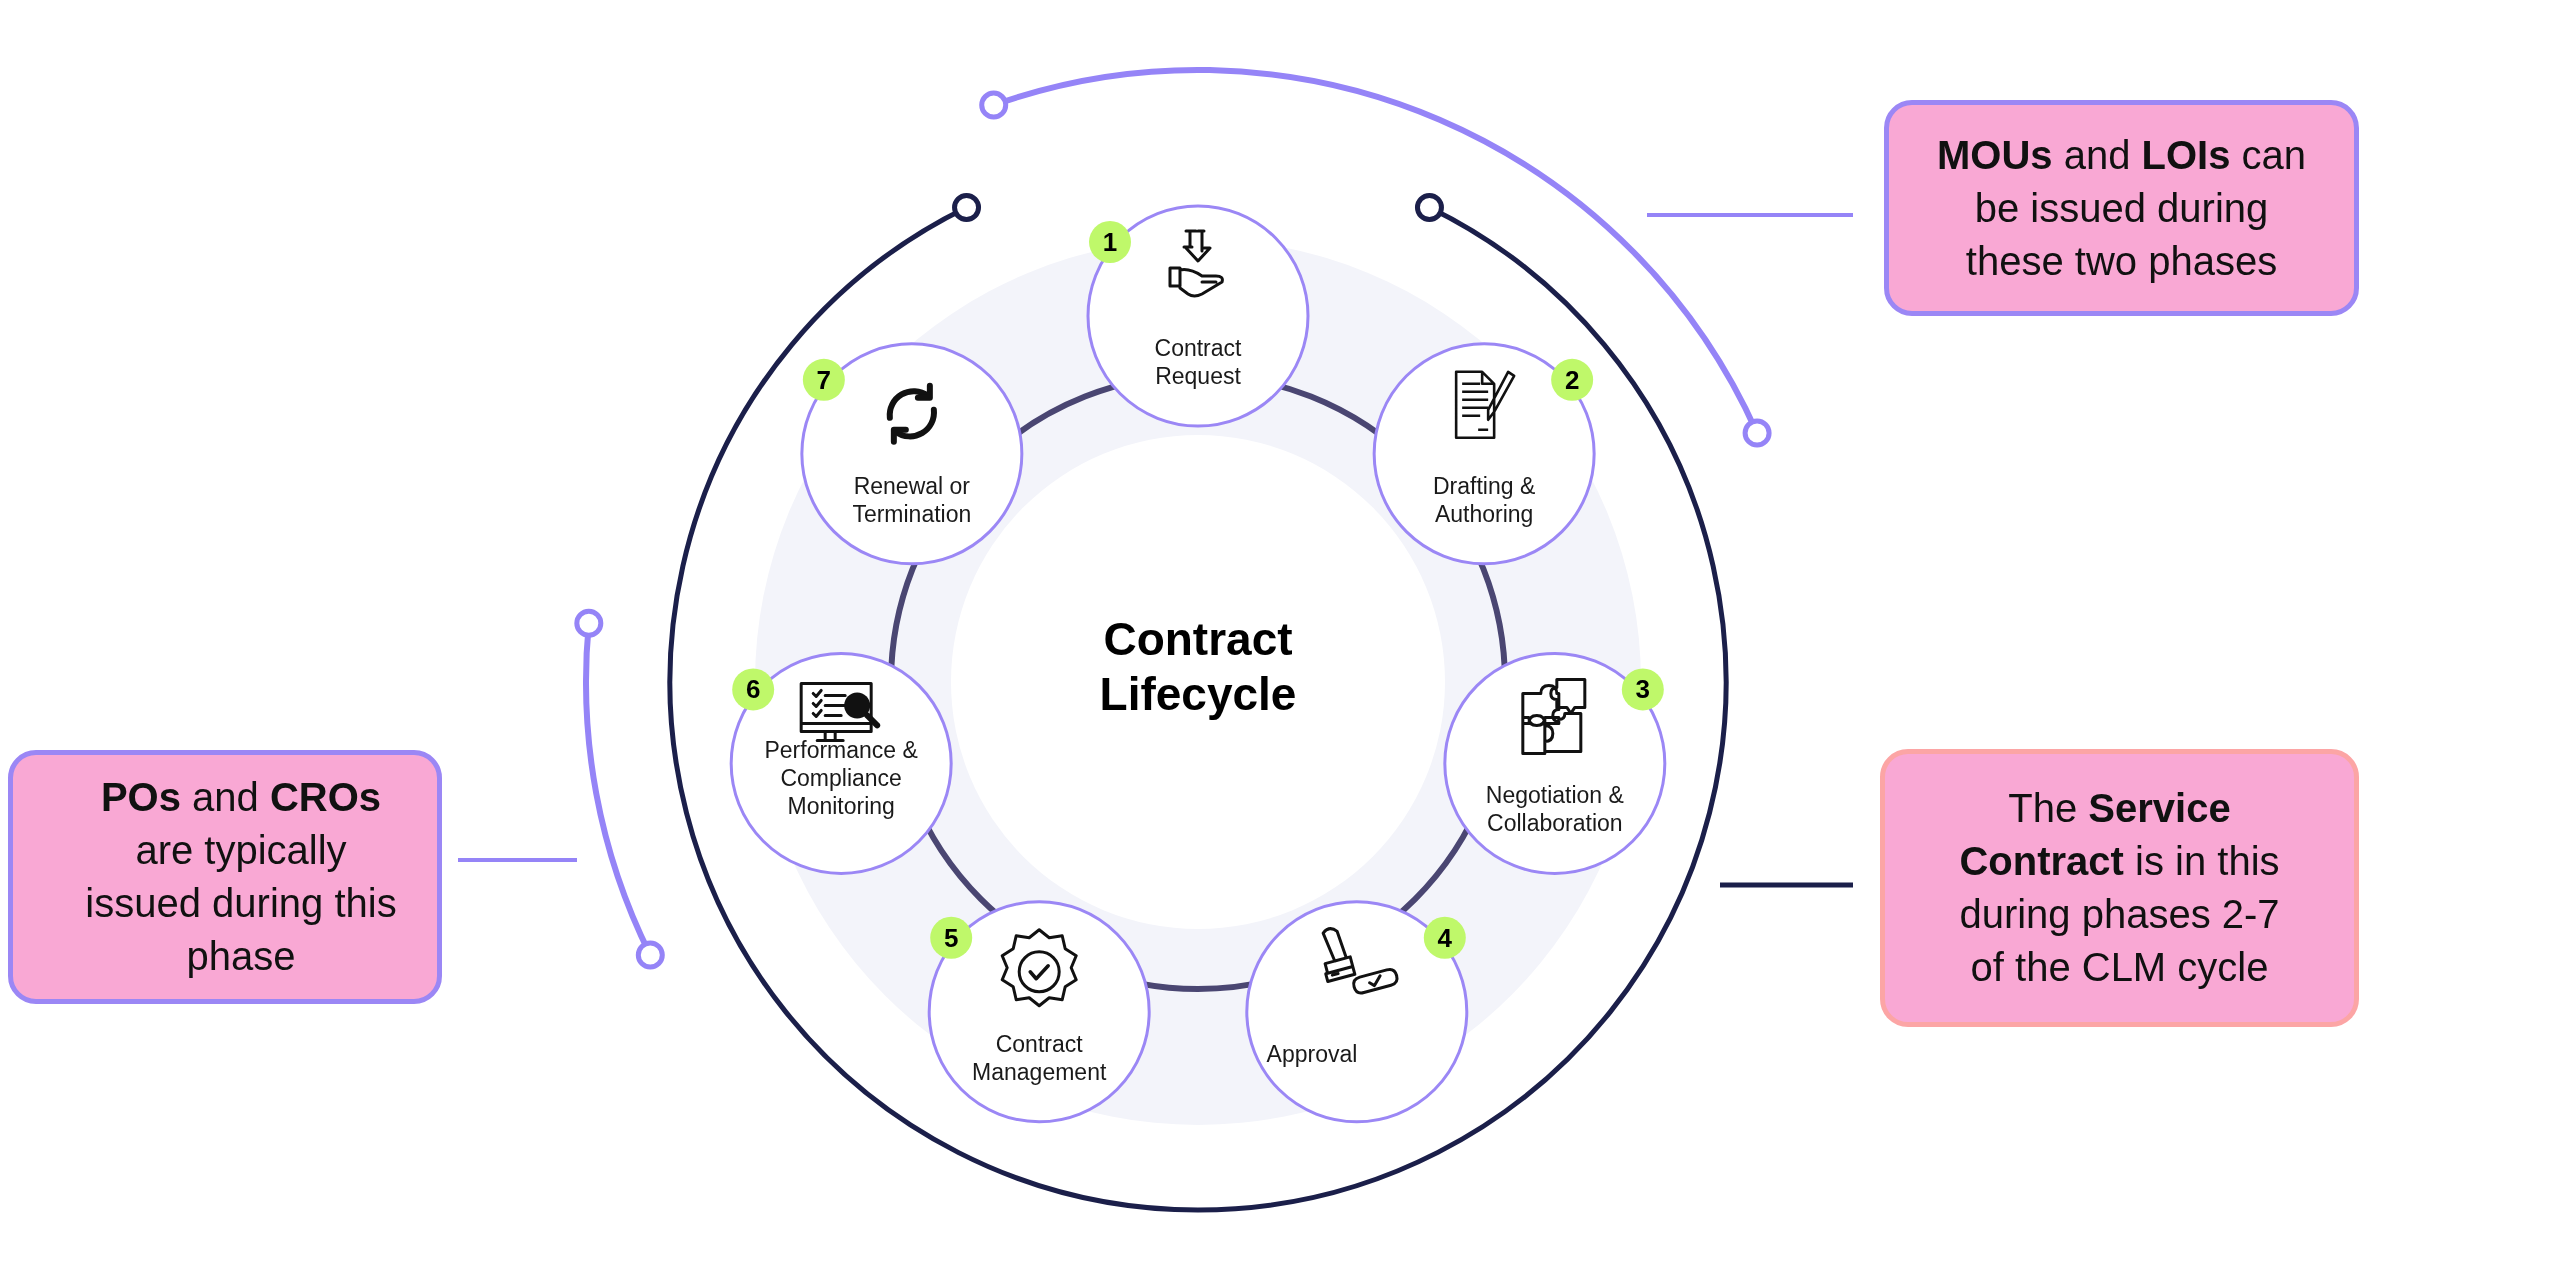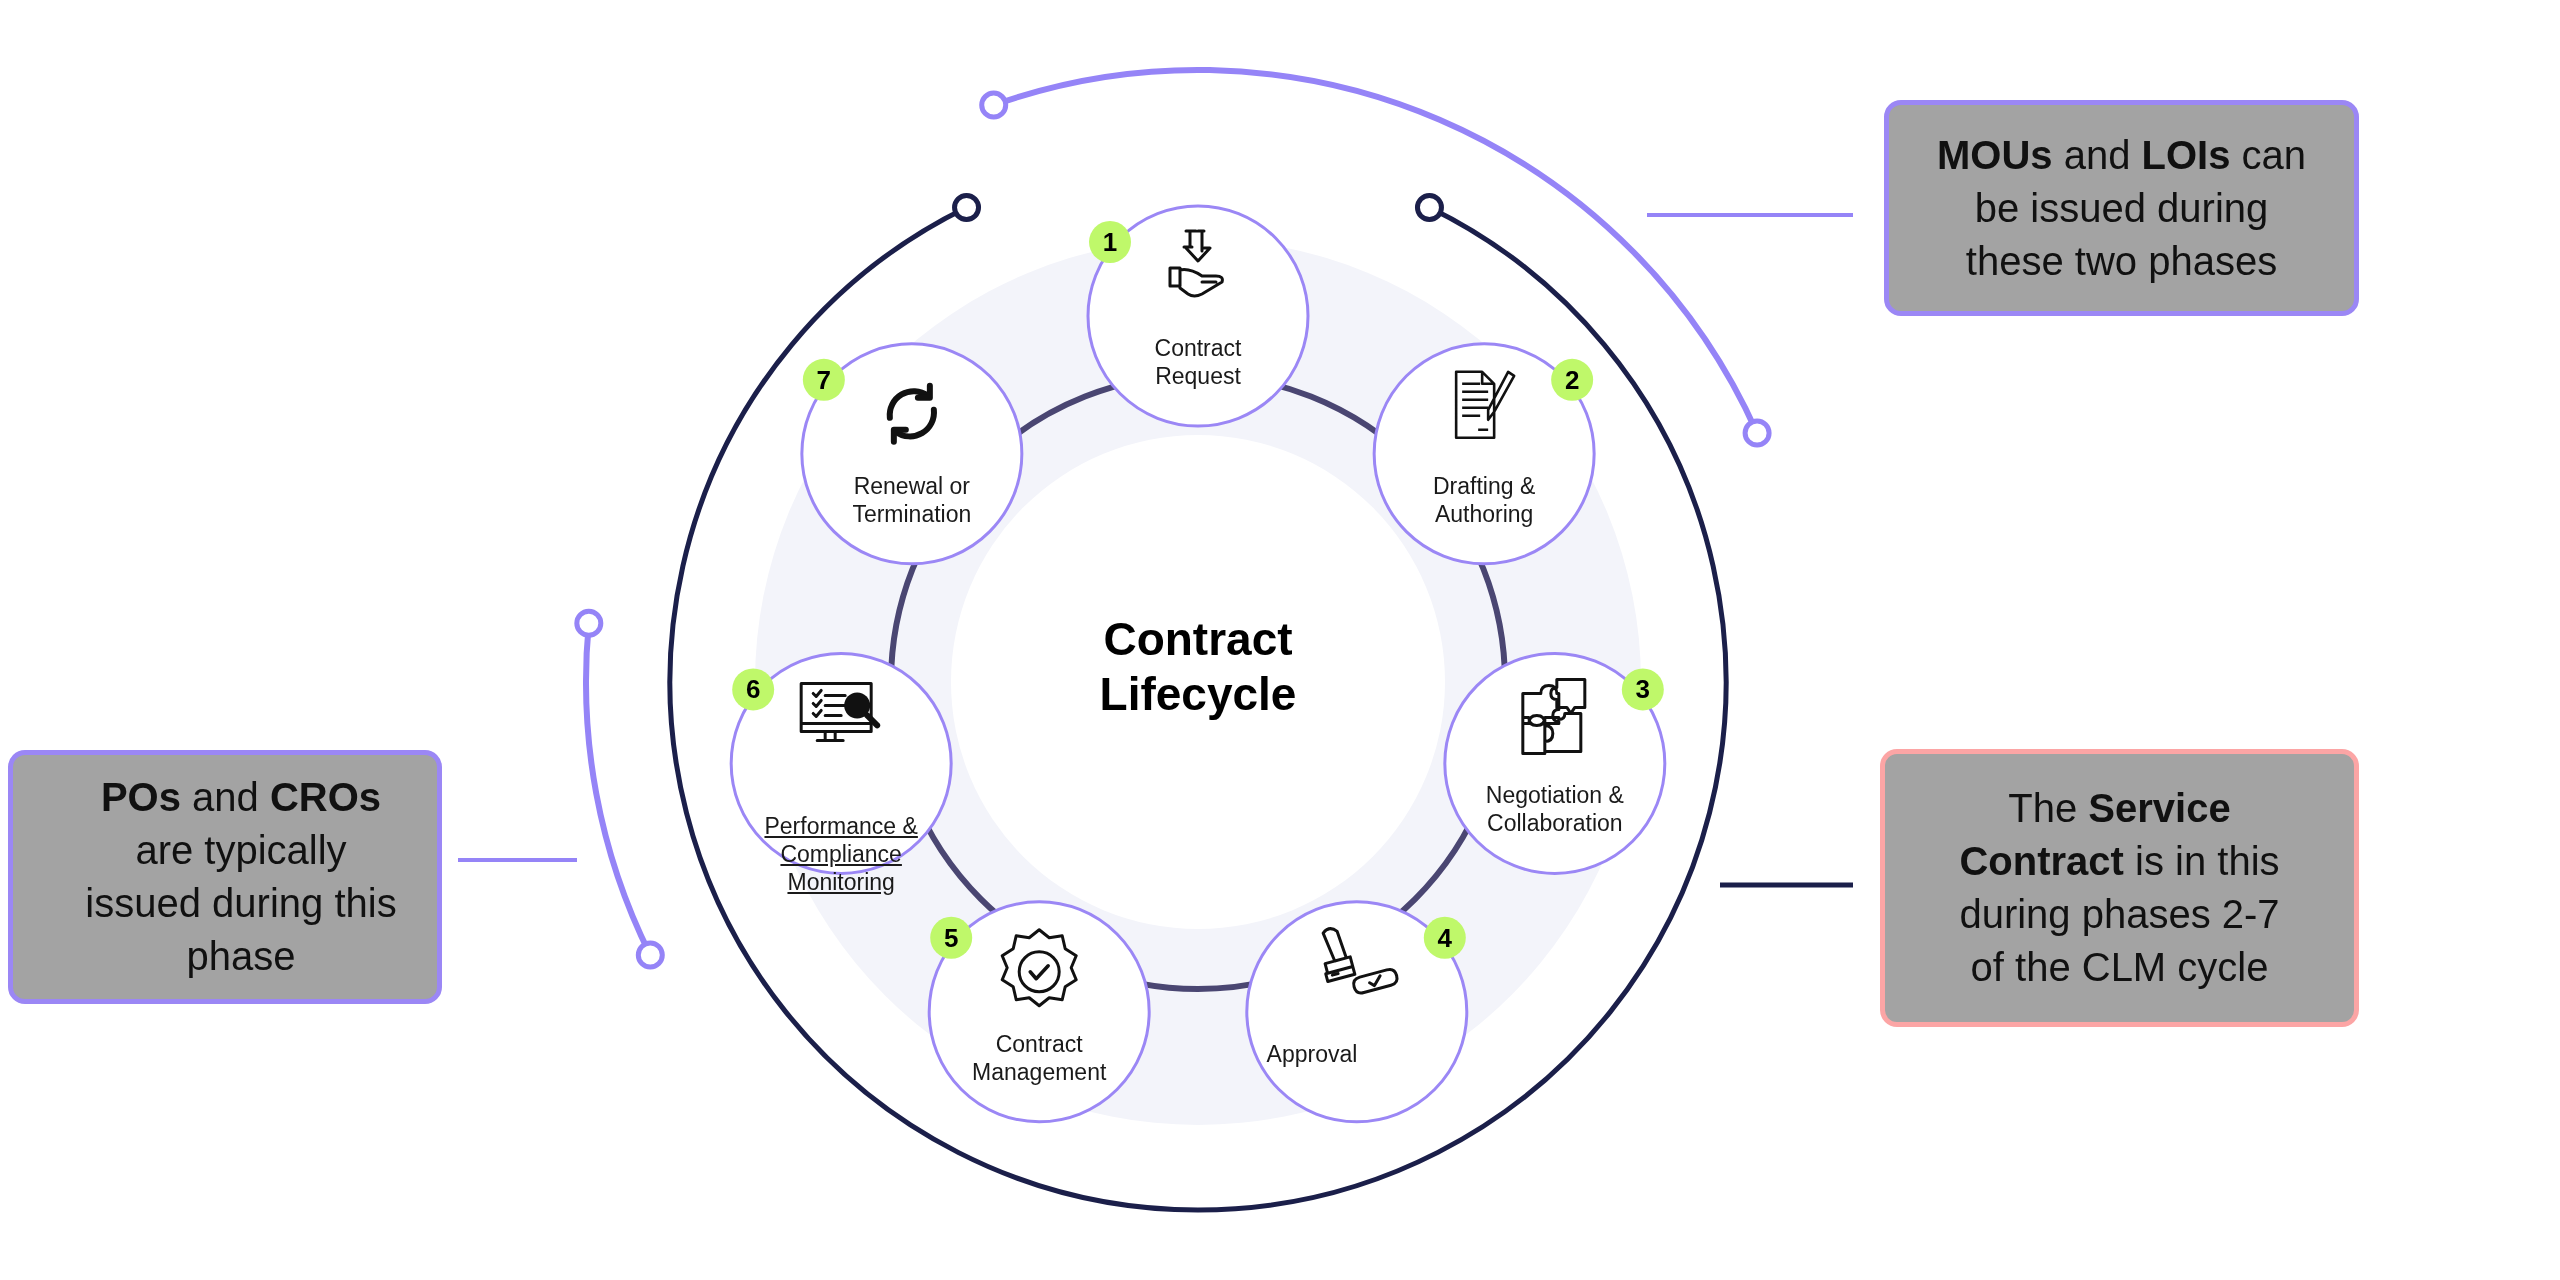--- a/index.html
+++ b/index.html
@@ -1,20 +1,20 @@
 <!DOCTYPE html>
 <html><head>
   <meta charset="utf-8">
   <style>
     html, body { margin: 0; padding: 0; background: #ffffff; }
     body { width: 2560px; height: 1280px; position: relative; overflow: hidden;
            font-family: "Liberation Sans", "DejaVu Sans", sans-serif; color: #0d0d0d; }
     #stage { position: absolute; left: 0; top: 0; width: 2560px; height: 1280px; }
-    .callout { position: absolute; box-sizing: border-box; background: #a3a3a3;
-               border-radius: 17px; display: flex; align-items: center; justify-content: center;
+    .callout { position: absolute; box-sizing: border-box; background: #f9a8d4;
+               border-radius: 28px; display: flex; align-items: center; justify-content: center;
                text-align: center; font-size: 40px; line-height: 53px; font-weight: 400; color: #111; }
     .callout b { font-weight: 700; }
     .callout.purple { border: 5px solid #9b87f5; }
     .callout.navy { border: 5px solid #fca5a5; }
     #callout-mou { left: 1884px; top: 100px; width: 475px; height: 216px; }
     #callout-service { left: 1880px; top: 749px; width: 479px; height: 278px; }
     #callout-po { left: 8px; top: 750px; width: 434px; height: 254px; padding-left: 32px; }
     .node-label { position: absolute; width: 200px; text-align: center; font-size: 23px;
                   line-height: 28px; color: #1a1a1a; transform: translateX(-50%); }
     .badge-num { position: absolute; width: 42px; height: 42px; border-radius: 50%;
@@ -133,21 +133,21 @@
       <div class="badge-num" style="left: 1444.8px; top: 937.755px; background: transparent;">4</div>
       <div class="node-label" style="left: 1312px; top: 1039.75px;">
         <div>Approval</div>
       </div>
       <div class="badge-num" style="left: 951.199px; top: 937.755px; background: transparent;">5</div>
       <div class="node-label" style="left: 1039.2px; top: 1029.75px;">
         <div>Contract</div>
         <div>Management</div>
       </div>
       <div class="badge-num" style="left: 753.176px; top: 689.443px; background: transparent;">6</div>
-      <div class="node-label" style="left: 841.176px; top: 812px; text-decoration: underline;">
+      <div class="node-label" style="left: 841.176px; top: 736px;">
         <div>Performance &amp;</div>
         <div>Compliance</div>
         <div>Monitoring</div>
       </div>
       <div class="badge-num" style="left: 823.85px; top: 379.803px; background: transparent;">7</div>
       <div class="node-label" style="left: 911.85px; top: 471.803px;">
         <div>Renewal or</div>
         <div>Termination</div>
       </div>
     </div>

